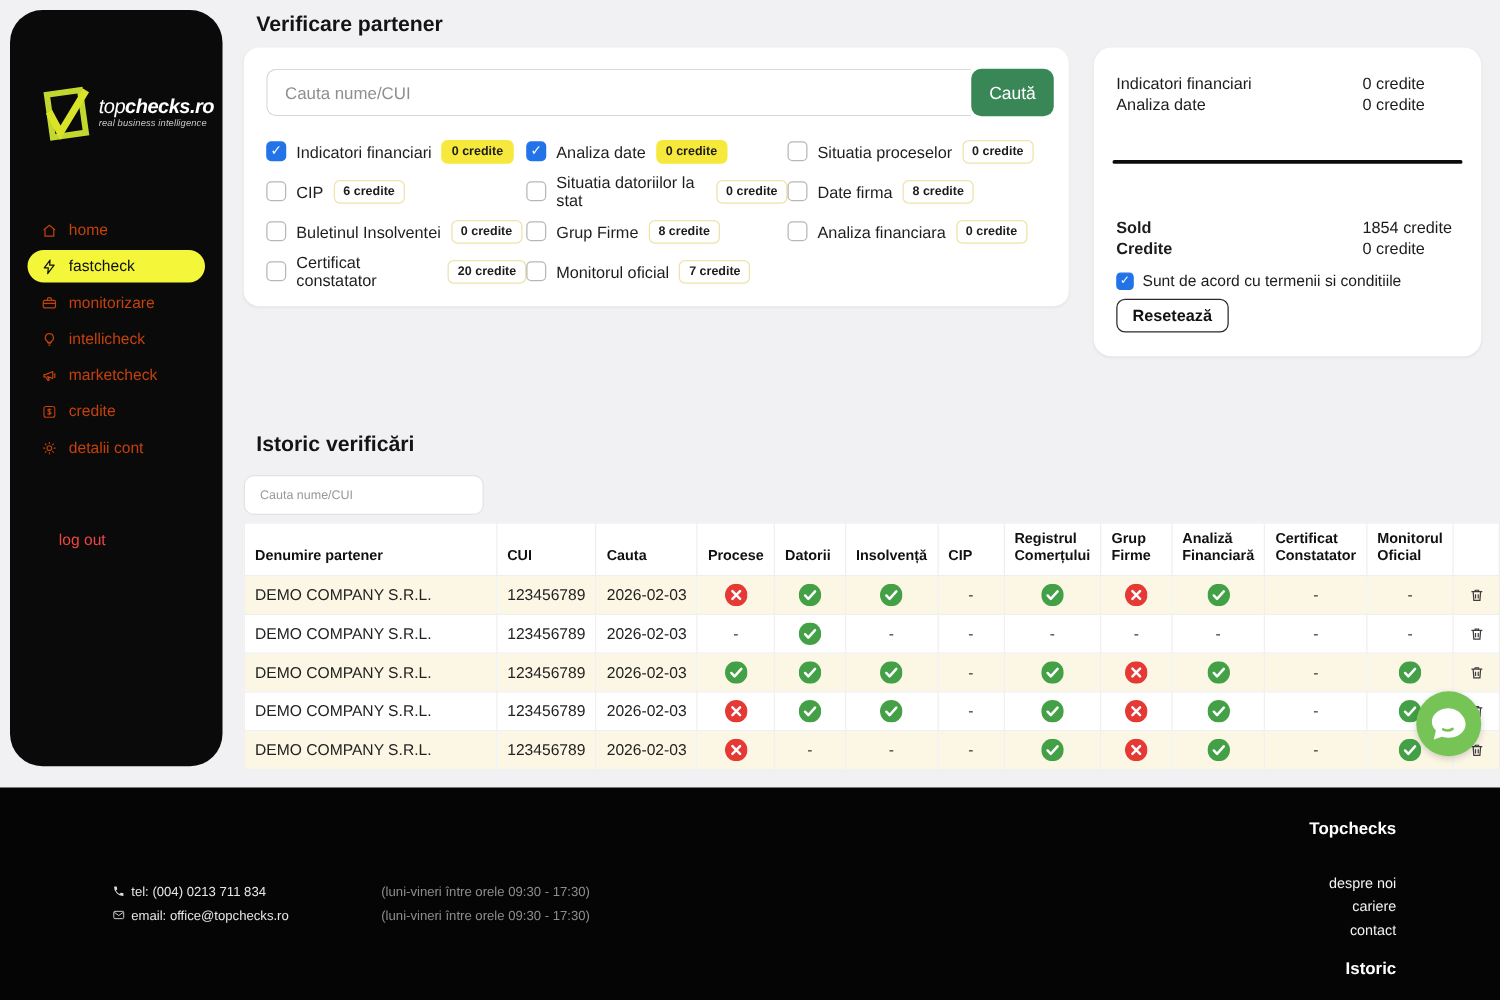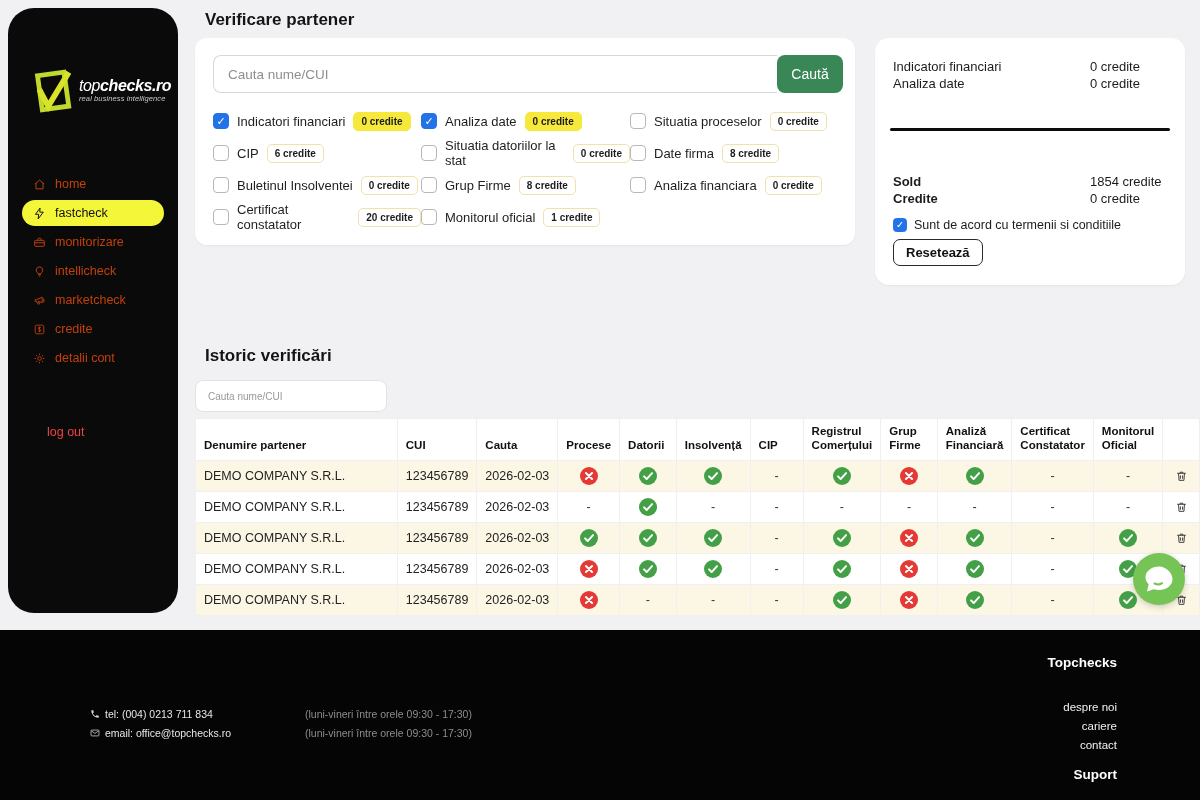--- a/index.html
+++ b/index.html
@@ -77,21 +77,21 @@
   .history tr.odd td{background:#fcf7e5;}
   .history td.c{text-align:center;padding:0;}
   .history .st{width:18px;height:18px;vertical-align:middle;}
   .history .dash{color:#333;}
   .trash{display:inline-block;cursor:pointer;}
   .trash svg{width:13px;height:14px;vertical-align:middle;}
   
   .footer{position:absolute;left:0;top:630px;width:1200px;height:170px;background:#050505;color:#fff;}
   .footer-msg{position:absolute;left:88px;top:23px;width:400px;font-size:13.5px;line-height:19px;color:#fafafa;}
   .contact-rows{position:absolute;left:90px;top:78px;}
-  .contact-row{display:flex;align-items:center;margin-bottom:7px;font-size:10.5px;}
+  .contact-row{display:flex;align-items:flex-start;margin-bottom:7px;font-size:10.5px;}
   .contact-row .cic{width:10px;height:10px;margin-right:5px;display:flex;align-items:center;}
   .contact-row .cic svg{width:10px;height:10px;}
   .contact-row .clabel{width:200px;color:#e6e6e6;}
   .contact-row .chours{color:#8d8d8d;}
   .footer-right{position:absolute;right:83px;top:25px;text-align:right;}
   .fr-head{font-size:13.5px;font-weight:700;color:#fff;}
   .fr-links{margin-top:28px;}
   .fr-link{font-size:11.5px;color:#f2f2f2;line-height:19px;cursor:pointer;}
   .fr-suport{margin-top:12px;}
   
@@ -235,21 +235,21 @@
         <span class="badge">0 credite</span>
       </label>
       <label class="option">
         <span class="cb"></span>
         <span class="olabel">Certificat constatator</span>
         <span class="badge">20 credite</span>
       </label>
       <label class="option">
         <span class="cb"></span>
         <span class="olabel">Monitorul oficial</span>
-        <span class="badge">1 credite</span>
+        <span class="badge">7 credite</span>
       </label>
     </div>
 </div>
 
 <div class="card card-summary">
   <div class="summary-rows">
       <div class="srow">
         <span class="slbl">Indicatori financiari</span>
         <span class="sval">0 credite</span>
       </div>
@@ -500,21 +500,21 @@
         <span class="chours">(luni-vineri între orele 09:30 - 17:30)</span>
       </div>
     </div>
   <div class="footer-right">
     <div class="fr-head">Topchecks</div>
     <div class="fr-links">
         <div class="fr-link">despre noi</div>
         <div class="fr-link">cariere</div>
         <div class="fr-link">contact</div>
       </div>
-    <div class="fr-head fr-suport">Suport</div>
+    <div class="fr-head fr-suport">Istoric</div>
   </div>
 </div>
 
 <div class="chat-btn">
   <svg viewBox="0 0 52 52">
     <path d="M26 13.5c-7.5 0-13.5 4.8-13.5 10.8 0 2.7 1.2 5.1 3.2 7L14 38.5l6.6-2.2c1.7.5 3.5.8 5.4.8 7.5 0 13.5-4.8 13.5-10.8S33.5 13.5 26 13.5z" fill="#fff"></path>
     <path d="M21.5 30.5c2.6 1.3 5.6 1 7.6-.4" stroke="#76c455" stroke-width="2" fill="none" stroke-linecap="round"></path>
   </svg>
 </div>
 

